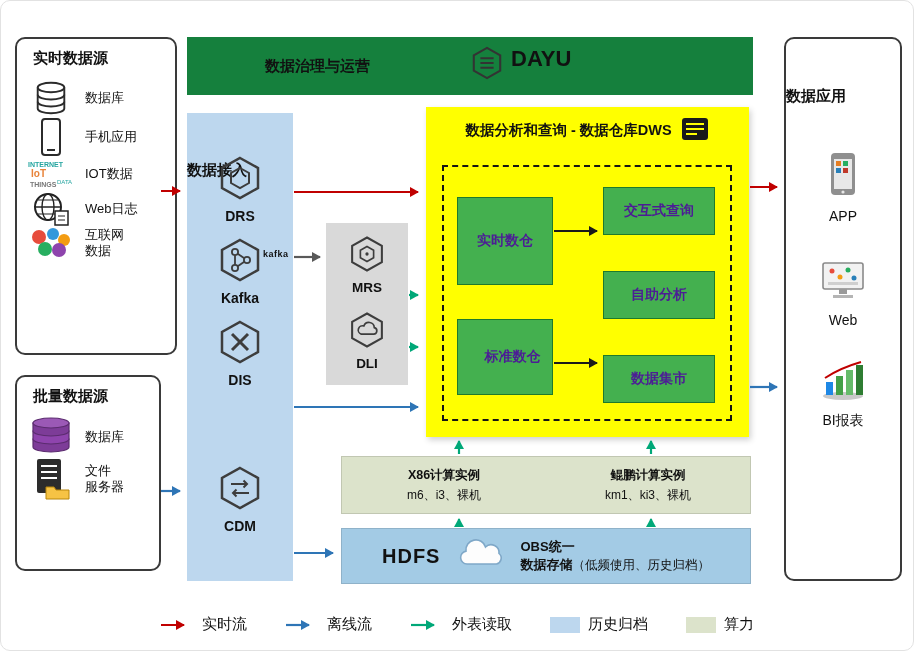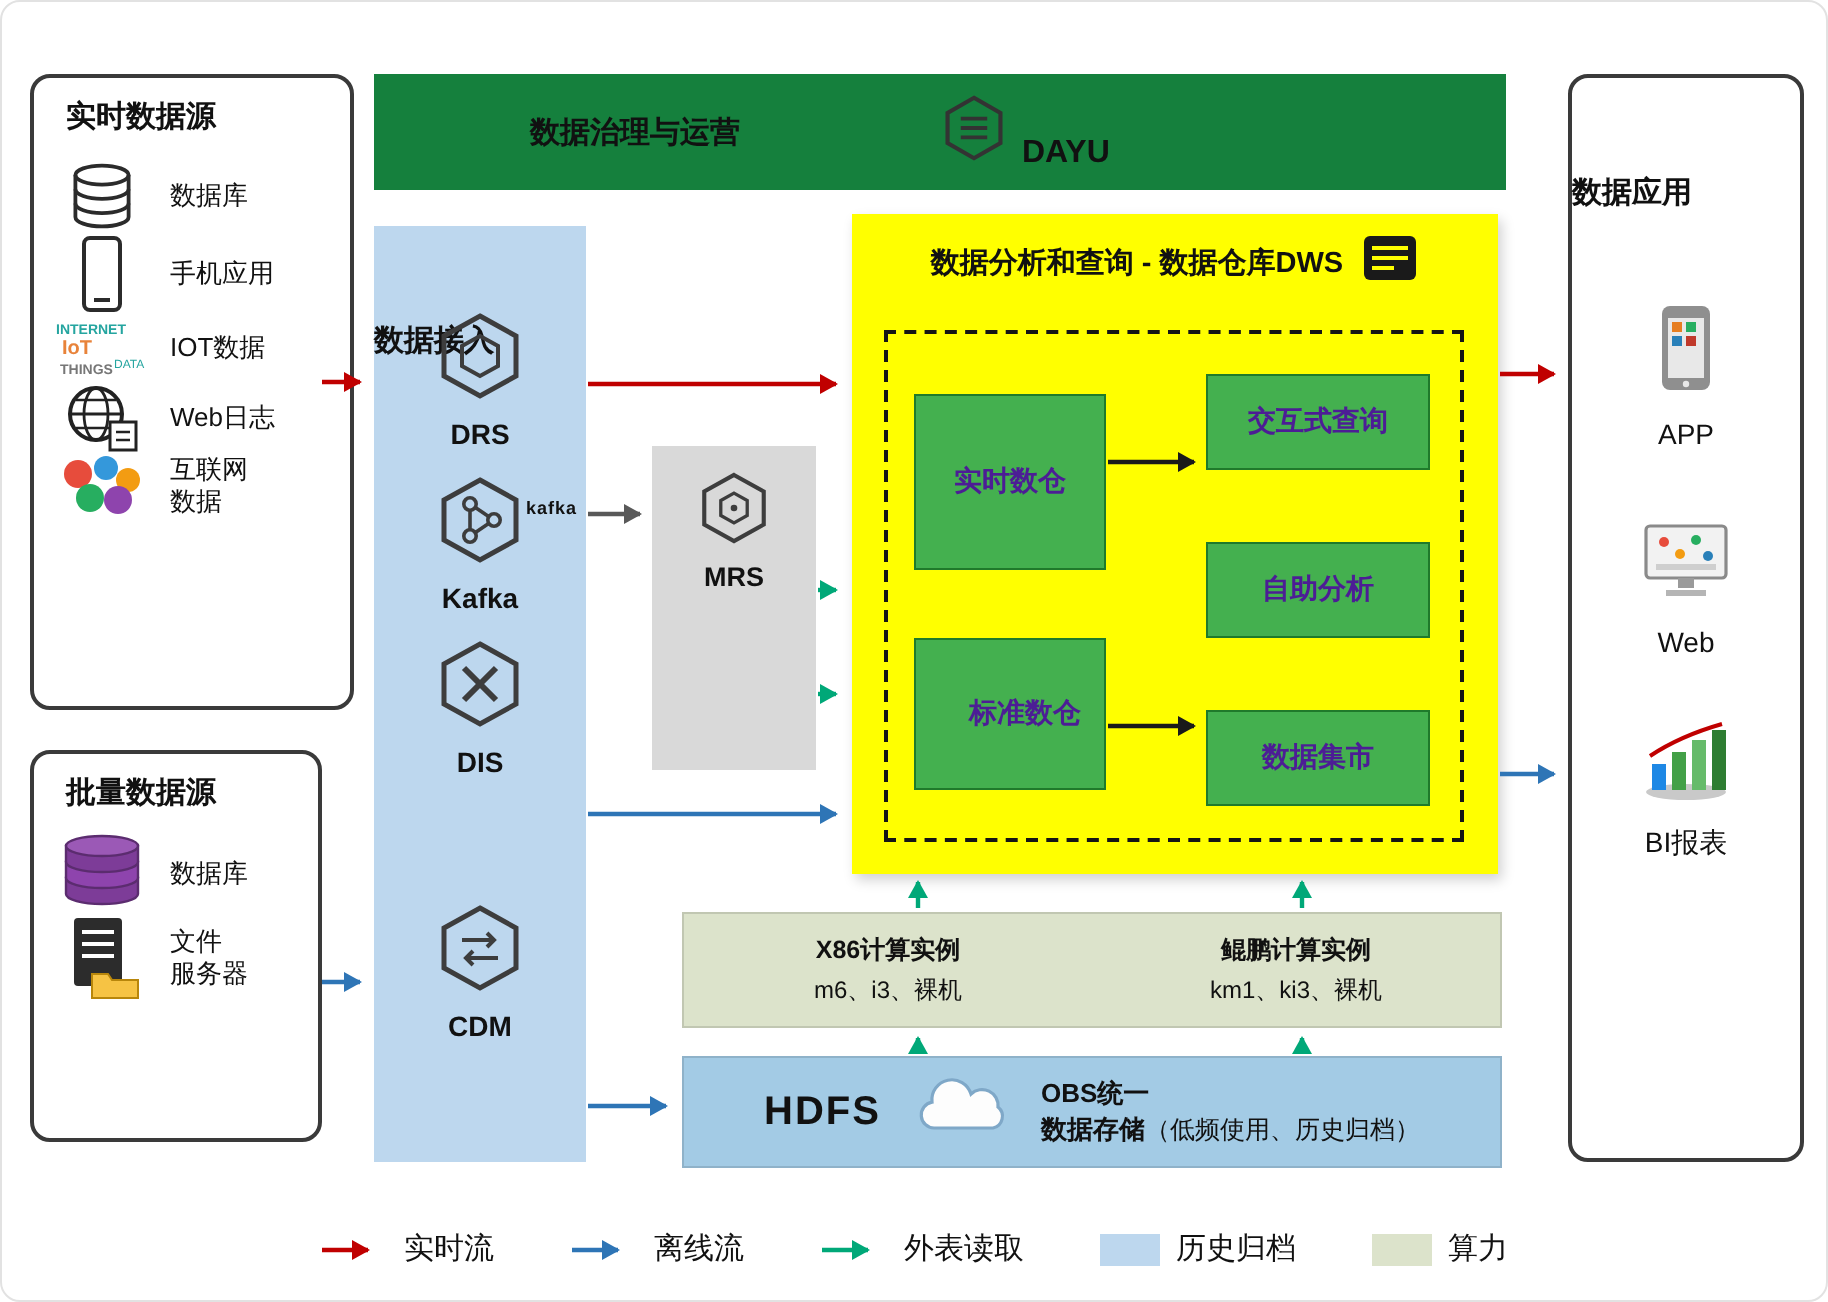--- a/index.html
+++ b/index.html
@@ -21,28 +21,28 @@
   .src-list { position:absolute; top:40px; bottom:10px; left:8px; right:4px;
               display:flex; flex-direction:column; justify-content:flex-start; }
   .src-item { display:flex; align-items:center; gap:8px; }
   .icn { width:52px; display:flex; justify-content:center; align-items:center; flex:none; }
   .lbl { font-size:13px; line-height:1.25; }
   .lbl span { display:block; }
 
   #gov { position:absolute; left:186px; top:36px; width:566px; height:58px;
          background:#15803d; display:flex; align-items:center; z-index:2; }
   .gov-title { margin-left:78px; font-weight:700; font-size:15px; }
-  .dayu-wrap { margin-left:100px; display:flex; align-items:flex-end; gap:7px;
-               font-weight:700; font-size:16px; }
+  .dayu-wrap { margin-left:100px; display:flex; align-items:flex-start; gap:7px;
+               font-weight:700; font-size:22px; }
 
   #ingest { position:absolute; left:186px; top:112px; width:106px; height:468px;
             background:#bdd7ee; z-index:2; }
   .svc { position:absolute; left:0; width:100%; display:flex; flex-direction:column; align-items:center; }
   .svc-label { font-weight:700; font-size:14px; margin-top:3px; }
-  #svc-drs { top:42px; } #svc-kafka { top:124px; } #svc-dis { top:206px; } #svc-cdm { top:338px; }
+  #svc-drs { top:42px; } #svc-kafka { top:124px; } #svc-dis { top:206px; } #svc-cdm { top:352px; }
   .kafka-wrap { position:relative; }
   .kafka-word { position:absolute; left:46px; top:12px; font-size:9px; font-weight:700; letter-spacing:.5px; }
 
   #mid { position:absolute; left:325px; top:222px; width:82px; height:162px;
          background:#d9d9d9; z-index:2; }
   #svc-mrs { top:12px; } #svc-dli { top:88px; }
   #mid .svc-label { font-size:13.5px; }
 
   #dws { position:absolute; left:425px; top:106px; width:323px; height:330px;
          background:#ffff00; z-index:2; box-shadow:2px 3px 6px rgba(0,0,0,.18); }
@@ -325,20 +325,29 @@
     <div class="svc" id="svc-mrs">
       <span>
         <svg width="38" height="38" viewBox="0 0 46 46">
             <polygon points="23,3 41,13 41,33 23,43 5,33 5,13" fill="none" stroke="#3d3d3d" stroke-width="2.5"></polygon>
             <polygon points="23,14 31,18.5 31,27.5 23,32 15,27.5 15,18.5" fill="none" stroke="#3d3d3d" stroke-width="2"></polygon>
             <circle cx="23" cy="23" r="2" fill="#3d3d3d"></circle>
           </svg>
       </span>
       <span class="svc-label">MRS</span>
     </div>
+    <div class="svc" id="svc-dli">
+      <span>
+        <svg width="38" height="38" viewBox="0 0 46 46">
+            <polygon points="23,3 41,13 41,33 23,43 5,33 5,13" fill="none" stroke="#3d3d3d" stroke-width="2.5"></polygon>
+            <path d="M16,28 h15 a4,4 0 0 0 .8,-7.9 a6.5,6.5 0 0 0 -12.6,-2 a4.8,4.8 0 0 0 -3.2,9.9 z" fill="none" stroke="#3d3d3d" stroke-width="2"></path>
+          </svg>
+      </span>
+      <span class="svc-label">DLI</span>
+    </div>
   </section>
 
   <section id="dws">
     <div class="dws-title">
       <span>数据分析和查询 - 数据仓库DWS</span>
       <span>
         <svg width="30" height="26" viewBox="0 0 30 26">
             <rect x="2" y="2" width="26" height="22" rx="3" fill="#1a1a1a"></rect>
             <g stroke="#ffff00" stroke-width="2">
               <line x1="6" y1="8" x2="24" y2="8"></line>

